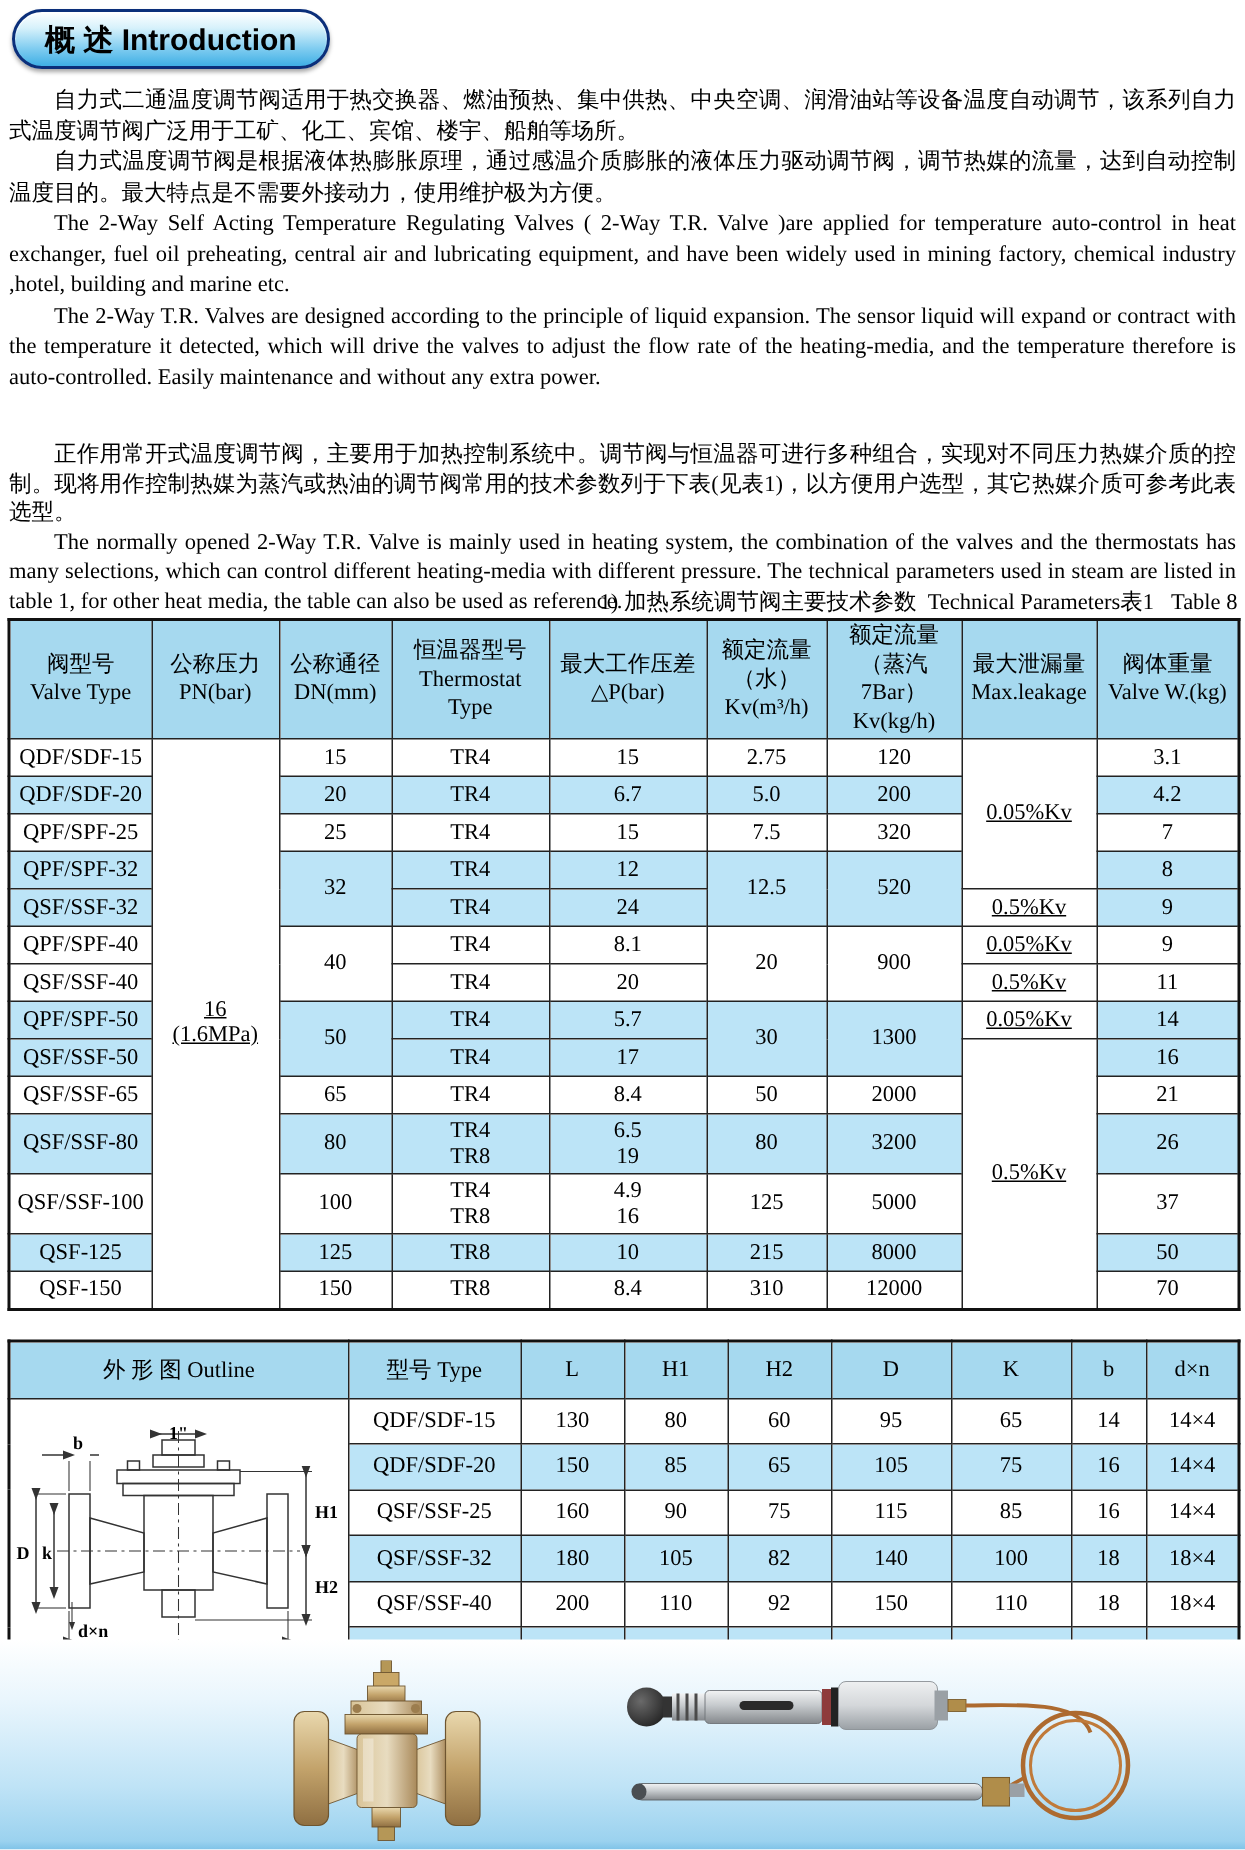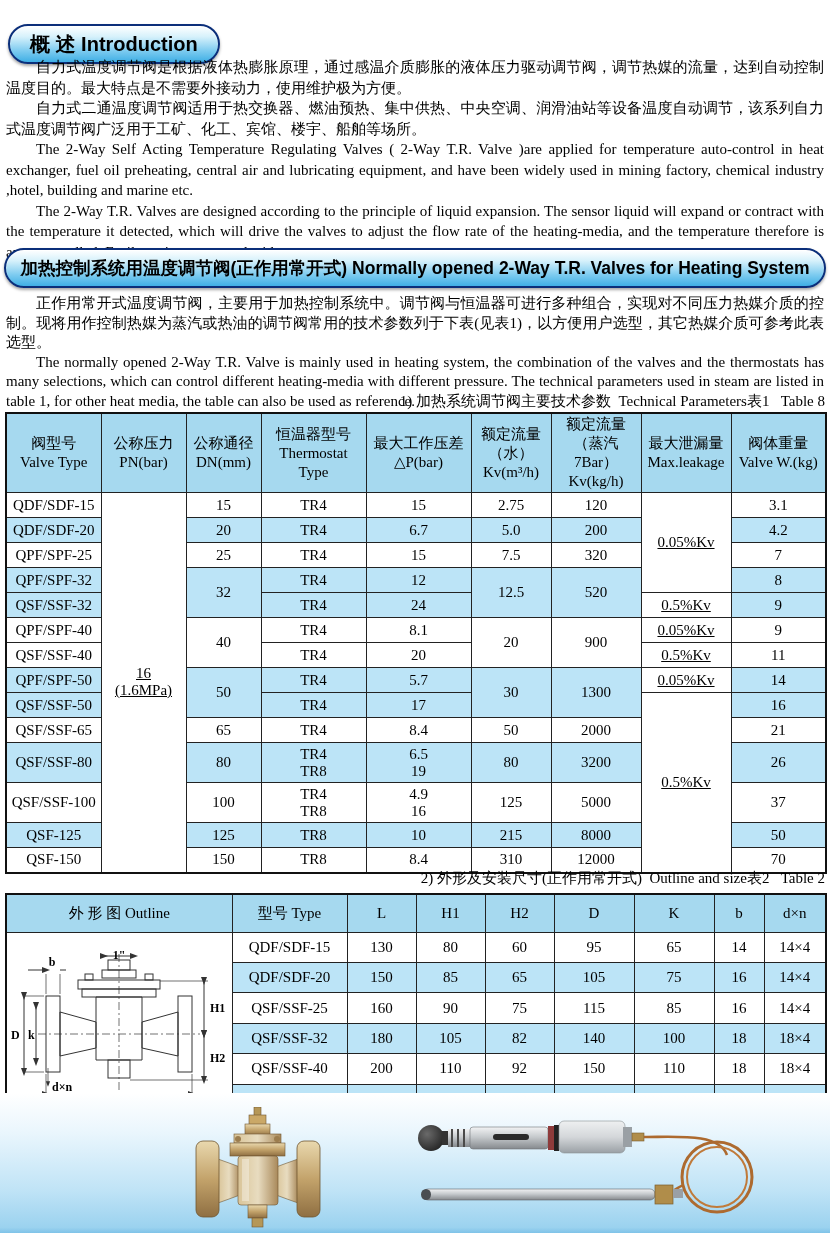--- a/index.html
+++ b/index.html
@@ -14,21 +14,21 @@
   .pill {
     position:absolute;
     border:2px solid #0b2f7a;
     border-radius:20px;
     background:linear-gradient(180deg,#ffffff 0%,#d6f1fb 30%,#7fccf0 68%,#3fafe5 100%);
     box-shadow:0 2px 3px rgba(0,0,0,.35), inset 0 1px 1px #fff;
     font-family:"Liberation Sans", sans-serif;
     font-weight:bold; color:#000;
     display:flex; align-items:center;
   }
-  .pill-small { left:8px; top:24px; height:40px; padding:0 20px; font-size:20px; }
+  .pill-small { left:8px; top:6px; height:40px; padding:0 20px; font-size:20px; }
   .pill-wide  { left:4px; top:248px; right:4px; height:40px; justify-content:center;
                 font-size:17.5px; white-space:nowrap; }
 
   .textblock { position:absolute; left:6px; right:6px; text-align:justify; }
   .textblock p { text-indent:2em; }
   .intro-text   { top:57px;  font-size:15px; line-height:20.5px; }
   .heating-text { top:294px; font-size:15px; line-height:19.5px; }
 
   .caption { position:absolute; left:5px; right:5px; display:flex;
              justify-content:flex-end; font-size:15px; white-space:pre; }
@@ -63,27 +63,26 @@
   .dim { font-size:12px; font-weight:bold; }
 </style>
 </head>
 <body>
 
 <div class="page">
 
   <div class="pill pill-small">概 述 Introduction</div>
 
   <div class="textblock intro-text">
+    <p>自力式二通温度调节阀适用于热交换器、燃油预热、集中供热、中央空调、润滑油站等设备温度自动调节，该系列自力式温度调节阀广泛用于工矿、化工、宾馆、楼宇、船舶等场所。</p>
     <p>自力式温度调节阀是根据液体热膨胀原理，通过感温介质膨胀的液体压力驱动调节阀，调节热媒的流量，达到自动控制温度目的。最大特点是不需要外接动力，使用维护极为方便。</p>
-    <p>自力式二通温度调节阀适用于热交换器、燃油预热、集中供热、中央空调、润滑油站等设备温度自动调节，该系列自力式温度调节阀广泛用于工矿、化工、宾馆、楼宇、船舶等场所。</p>
     <p>The 2-Way Self Acting Temperature Regulating Valves ( 2-Way T.R. Valve )are applied for temperature auto-control in heat exchanger, fuel oil preheating, central air and lubricating equipment,  and have been widely used in mining factory, chemical industry ,hotel, building and marine etc.</p>
     <p>The 2-Way T.R. Valves are designed according to the principle of liquid expansion. The sensor liquid will expand or contract with the temperature it detected, which will drive the valves to adjust the flow rate of the heating-media, and the temperature therefore is auto-controlled. Easily maintenance and without any extra power.</p>
   </div>
 
-  <div class="pill pill-wide">加热控制系统用温度调节阀(正作用常开式) Normally opened 2-Way T.R. Valves for Heating System</div>
 
   <div class="textblock heating-text">
     <p>正作用常开式温度调节阀，主要用于加热控制系统中。调节阀与恒温器可进行多种组合，实现对不同压力热媒介质的控制。现将用作控制热媒为蒸汽或热油的调节阀常用的技术参数列于下表(见表1)，以方便用户选型，其它热媒介质可参考此表选型。</p>
     <p>The normally opened 2-Way T.R. Valve is mainly used in heating system, the combination of the valves and the thermostats has many selections, which can control different heating-media with different pressure. The technical parameters used in steam are listed in table 1, for other heat media, the table can also be used as reference.</p>
   </div>
 
   <div class="caption cap1">
     <span>1) 加热系统调节阀主要技术参数  Technical Parameters</span>
     <span>表1   Table 8</span>
   </div>
@@ -249,24 +248,20 @@
         <td>150</td>
         <td>TR8</td>
         <td>8.4</td>
         <td>310</td>
         <td>12000</td>
         <td>70</td>
       </tr>
     </tbody>
   </table>
 
-  <div class="caption cap2">
-    <span>2) 外形及安装尺寸(正作用常开式)  Outline and size</span>
-    <span>表2   Table 2</span>
-  </div>
 
   <table class="t2">
     <colgroup>
       <col style="width:226px">
         <col style="width:115px">
         <col style="width:69px">
         <col style="width:69px">
       <col style="width:69px">
         <col style="width:80px">
         <col style="width:80px">

